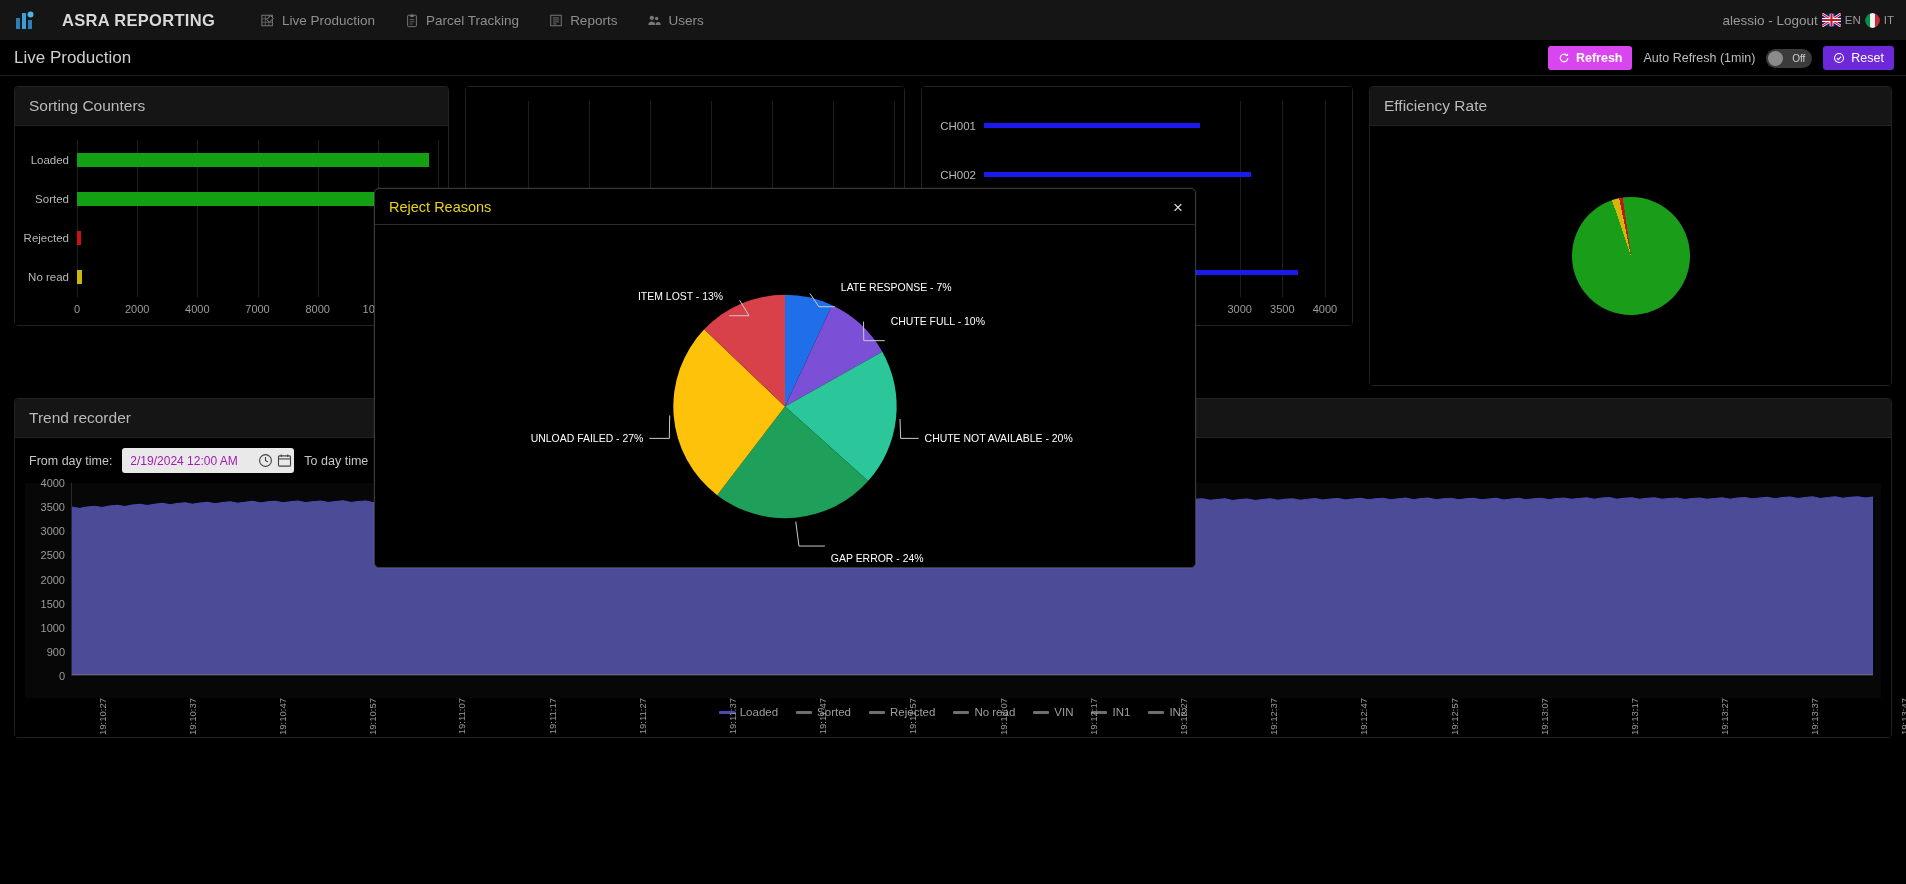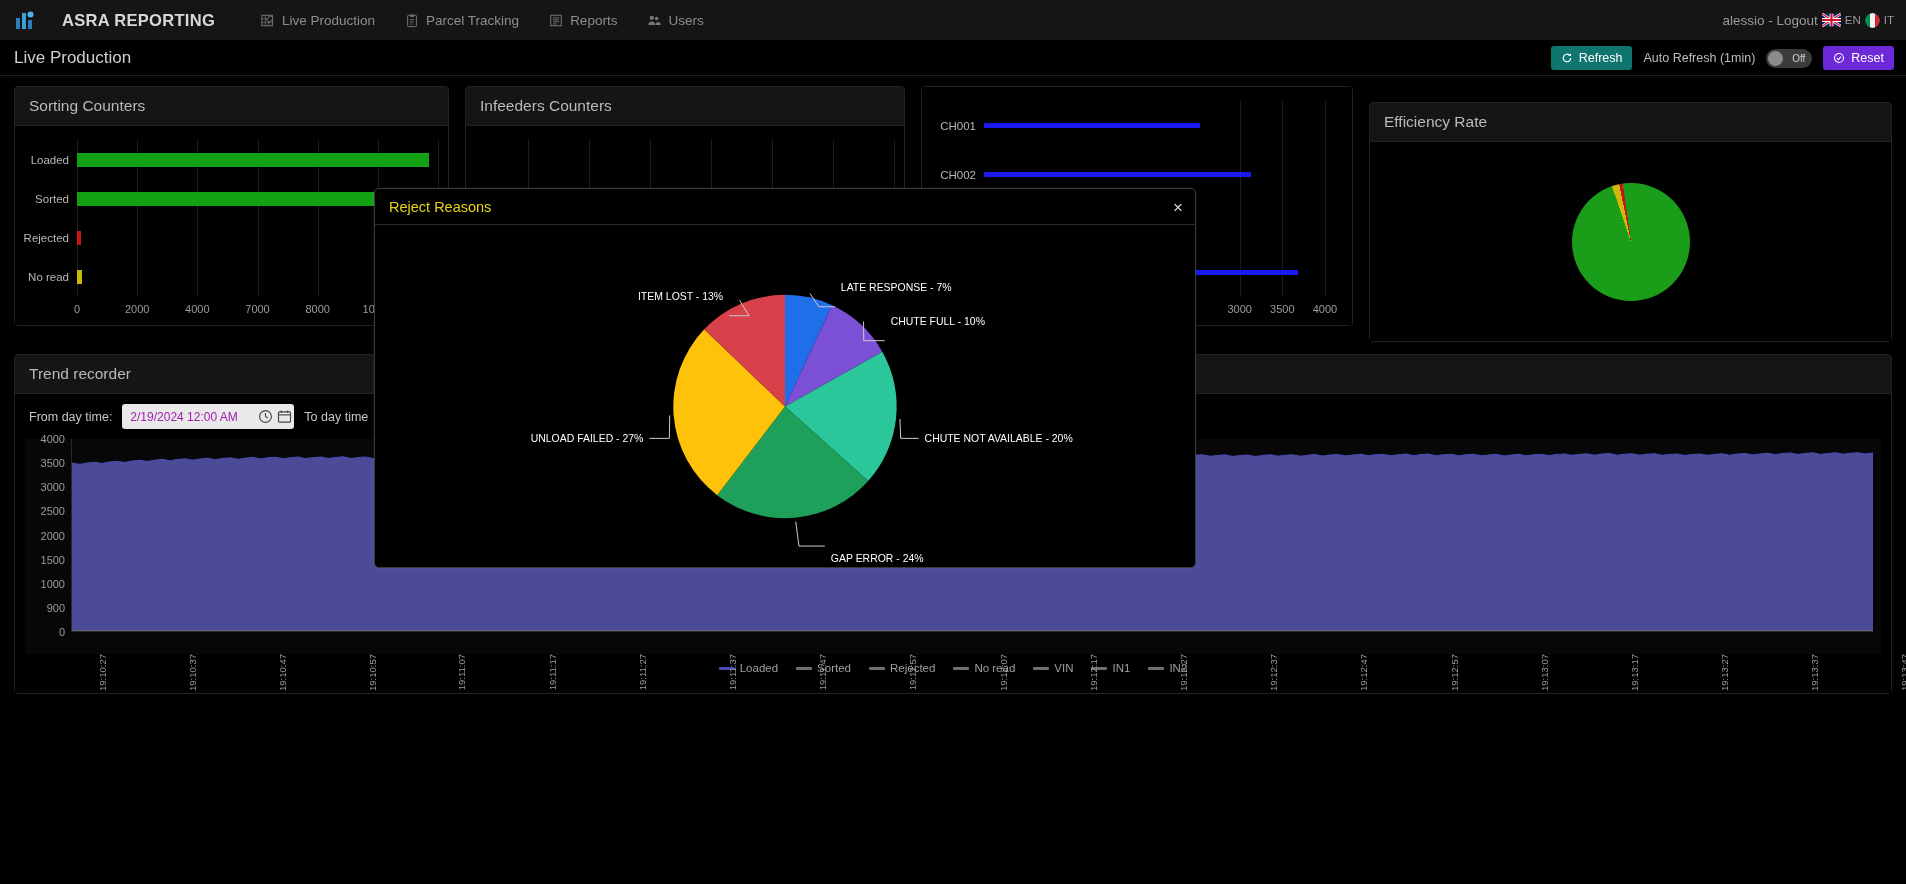--- a/index.html
+++ b/index.html
@@ -52,21 +52,21 @@
   .page-tools {
     position: absolute; right: 12px; top: 0; height: 36px;
     display: flex; align-items: center; gap: 11px;
   }
   .btn {
     display: inline-flex; align-items: center; gap: 6px;
     height: 24px; padding: 0 10px; border-radius: 3px;
     font-size: 12.5px; color: #fff; cursor: pointer;
     border: none; white-space: nowrap;
   }
-  .btn-refresh { background: #0f766e; }
+  .btn-refresh { background: #d946ef; font-weight: bold; }
   .btn-reset { background: #6d28d9; }
   .btn svg { width: 12px; height: 12px; display: block; }
   .auto-label { color: #bdbdbd; font-size: 12.5px; }
   .toggle {
     width: 46px; height: 19px; border-radius: 10px;
     background: #3b3b3b; position: relative; cursor: pointer;
     display: flex; align-items: center;
   }
   .toggle .knob {
     width: 15px; height: 15px; border-radius: 50%;
@@ -88,21 +88,21 @@
   .panel-head {
     background: #151515; border-bottom: 1px solid #222;
     padding: 10px 14px; border-radius: 4px 4px 0 0;
   }
   .panel-title { color: #b9b9b9; font-size: 15.5px; }
   .panel-body { flex: 1; position: relative; background: #000; }
 
   .p-sorting { width: 435px; height: 240px; }
   .p-infeeders { width: 440px; height: 240px; }
   .p-outfeeders { width: 432px; height: 240px; }
-  .p-efficiency { flex: 1; height: 240px; margin-top: 16px; }
+  .p-efficiency { flex: 1; height: 300px; }
 
   
   .hbar-chart { position: absolute; inset: 0; }
   .hbar-plot {
     position: absolute; left: 62px; right: 10px; top: 14px; bottom: 28px;
   }
   .gridline {
     position: absolute; top: 0; bottom: 0; width: 1px; background: #1d1d1d;
   }
   .hbar-row {
@@ -354,23 +354,20 @@
             <span class="xtick" style="left: 50%;">7000</span>
             <span class="xtick" style="left: 66.6667%;">8000</span>
             <span class="xtick" style="left: 83.3333%;">10000</span>
             <span class="xtick" style="left: 100%;">12000</span>
           </div>
       </div>
     </div>
   </div>
 
   <div class="panel p-infeeders">
-    <div class="panel-head">
-      <span class="panel-title">Infeeders Counters</span>
-    </div>
     <div class="panel-body">
       <div class="hbar-chart">
         <div class="hbar-plot" id="infeeders-plot">
             <div class="gridline" style="left: 0%;"></div>
             <div class="gridline" style="left: 16.6667%;"></div>
             <div class="gridline" style="left: 33.3333%;"></div>
             <div class="gridline" style="left: 50%;"></div>
             <div class="gridline" style="left: 66.6667%;"></div>
             <div class="gridline" style="left: 83.3333%;"></div>
             <div class="gridline" style="left: 100%;"></div>

